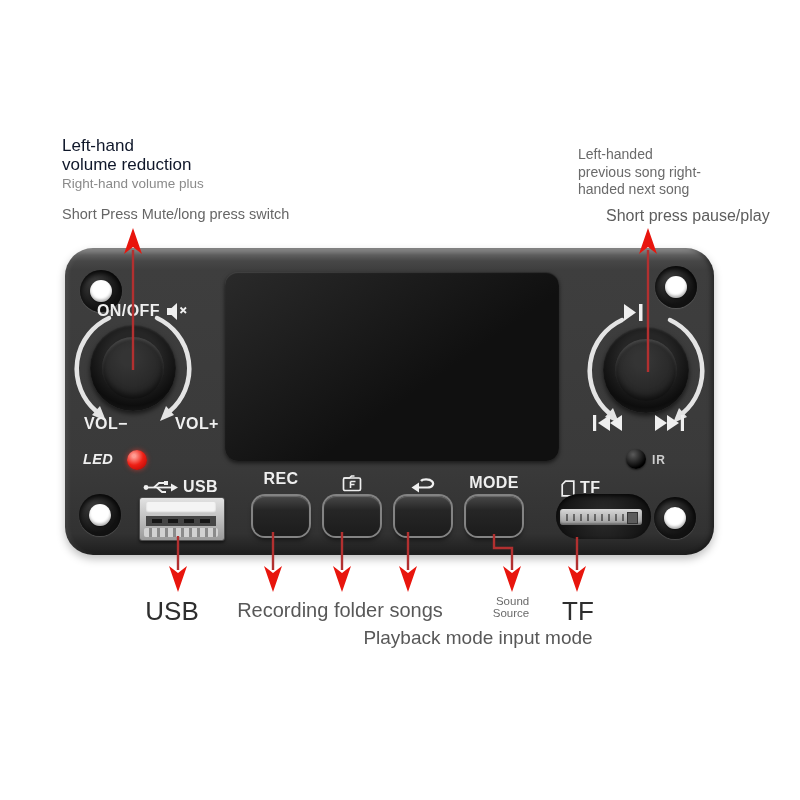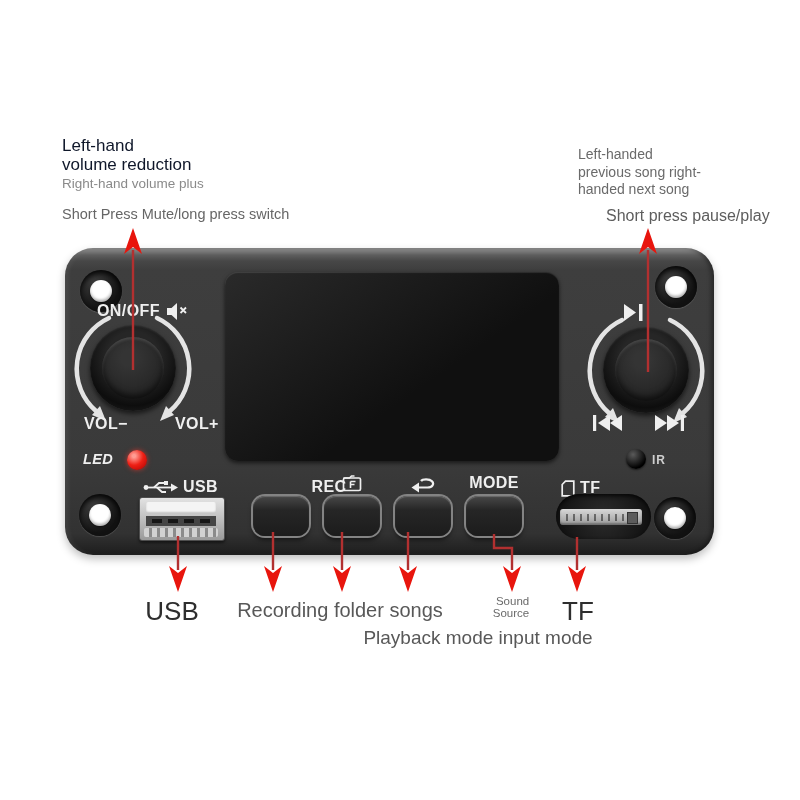--- a/index.html
+++ b/index.html
@@ -148,21 +148,21 @@
       <div class="usb-tongue"></div>
       <div class="usb-mid">
           <i></i>
           <i></i>
           <i></i>
           <i></i>
         </div>
       <div class="usb-low"></div>
     </div>
 
-    <span class="abs wtxt ctr" style="left:216px;top:230px;margin-left:48px;">REC</span>
+    <span class="abs wtxt ctr" style="left:216px;top:222px;">REC</span>
     <svg class="abs ctr" style="left:287px;top:226px;" width="21" height="18" viewBox="0 0 21 18">
       <path d="M2,4 H8 L10,2 H13" fill="none" stroke="#efefef" stroke-width="1.6"></path>
       <rect x="2" y="4" width="17" height="12.5" rx="1.5" fill="none" stroke="#efefef" stroke-width="1.7"></rect>
       <path d="M9,7.5 V14 M9,7.5 H14 M9,10.5 H13" fill="none" stroke="#efefef" stroke-width="1.6"></path>
     </svg>
     <svg class="abs ctr" style="left:358px;top:227px;" width="27" height="18" viewBox="0 0 27 18">
       <path d="M7,12.5 H18 C23,12.5 25,9 22.5,6.3 C20,3.6 13,3.9 11.5,6" fill="none" stroke="#efefef" stroke-width="2.2"></path>
       <polygon points="2,12.5 9.5,7.5 9.5,17.5" fill="#efefef"></polygon>
     </svg>
     <span class="abs wtxt ctr" style="left:429px;top:226px;">MODE</span>

